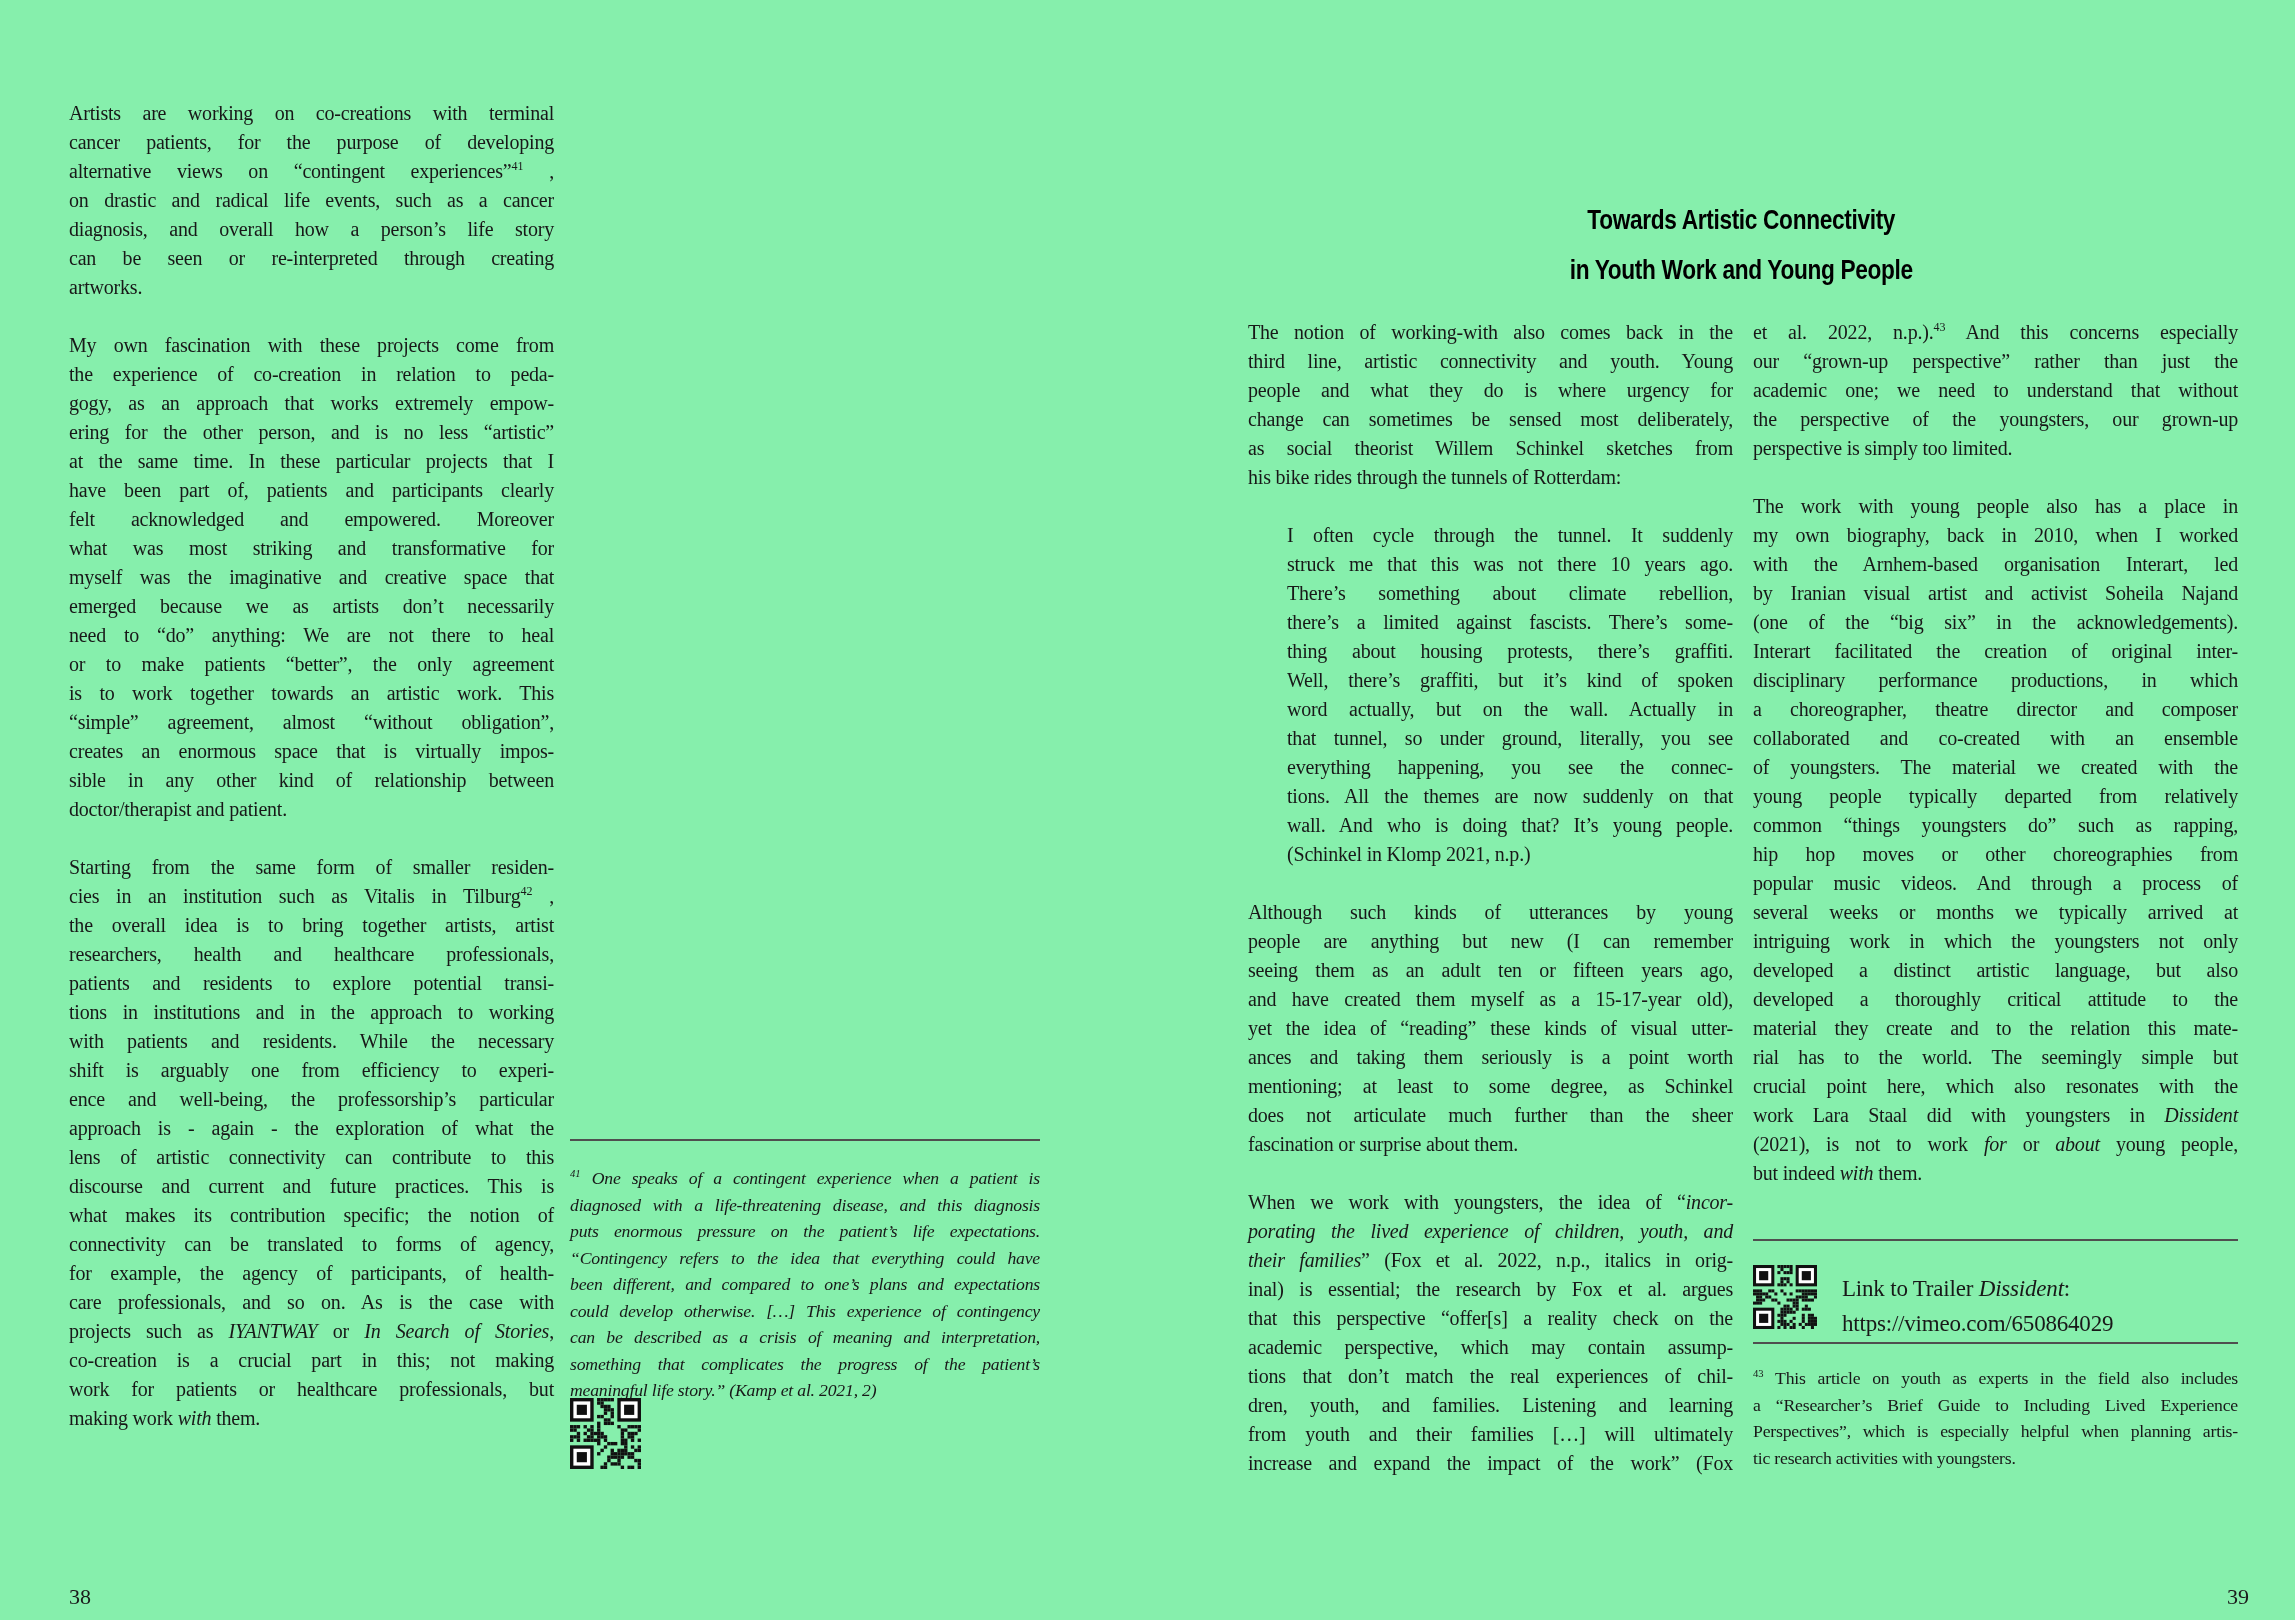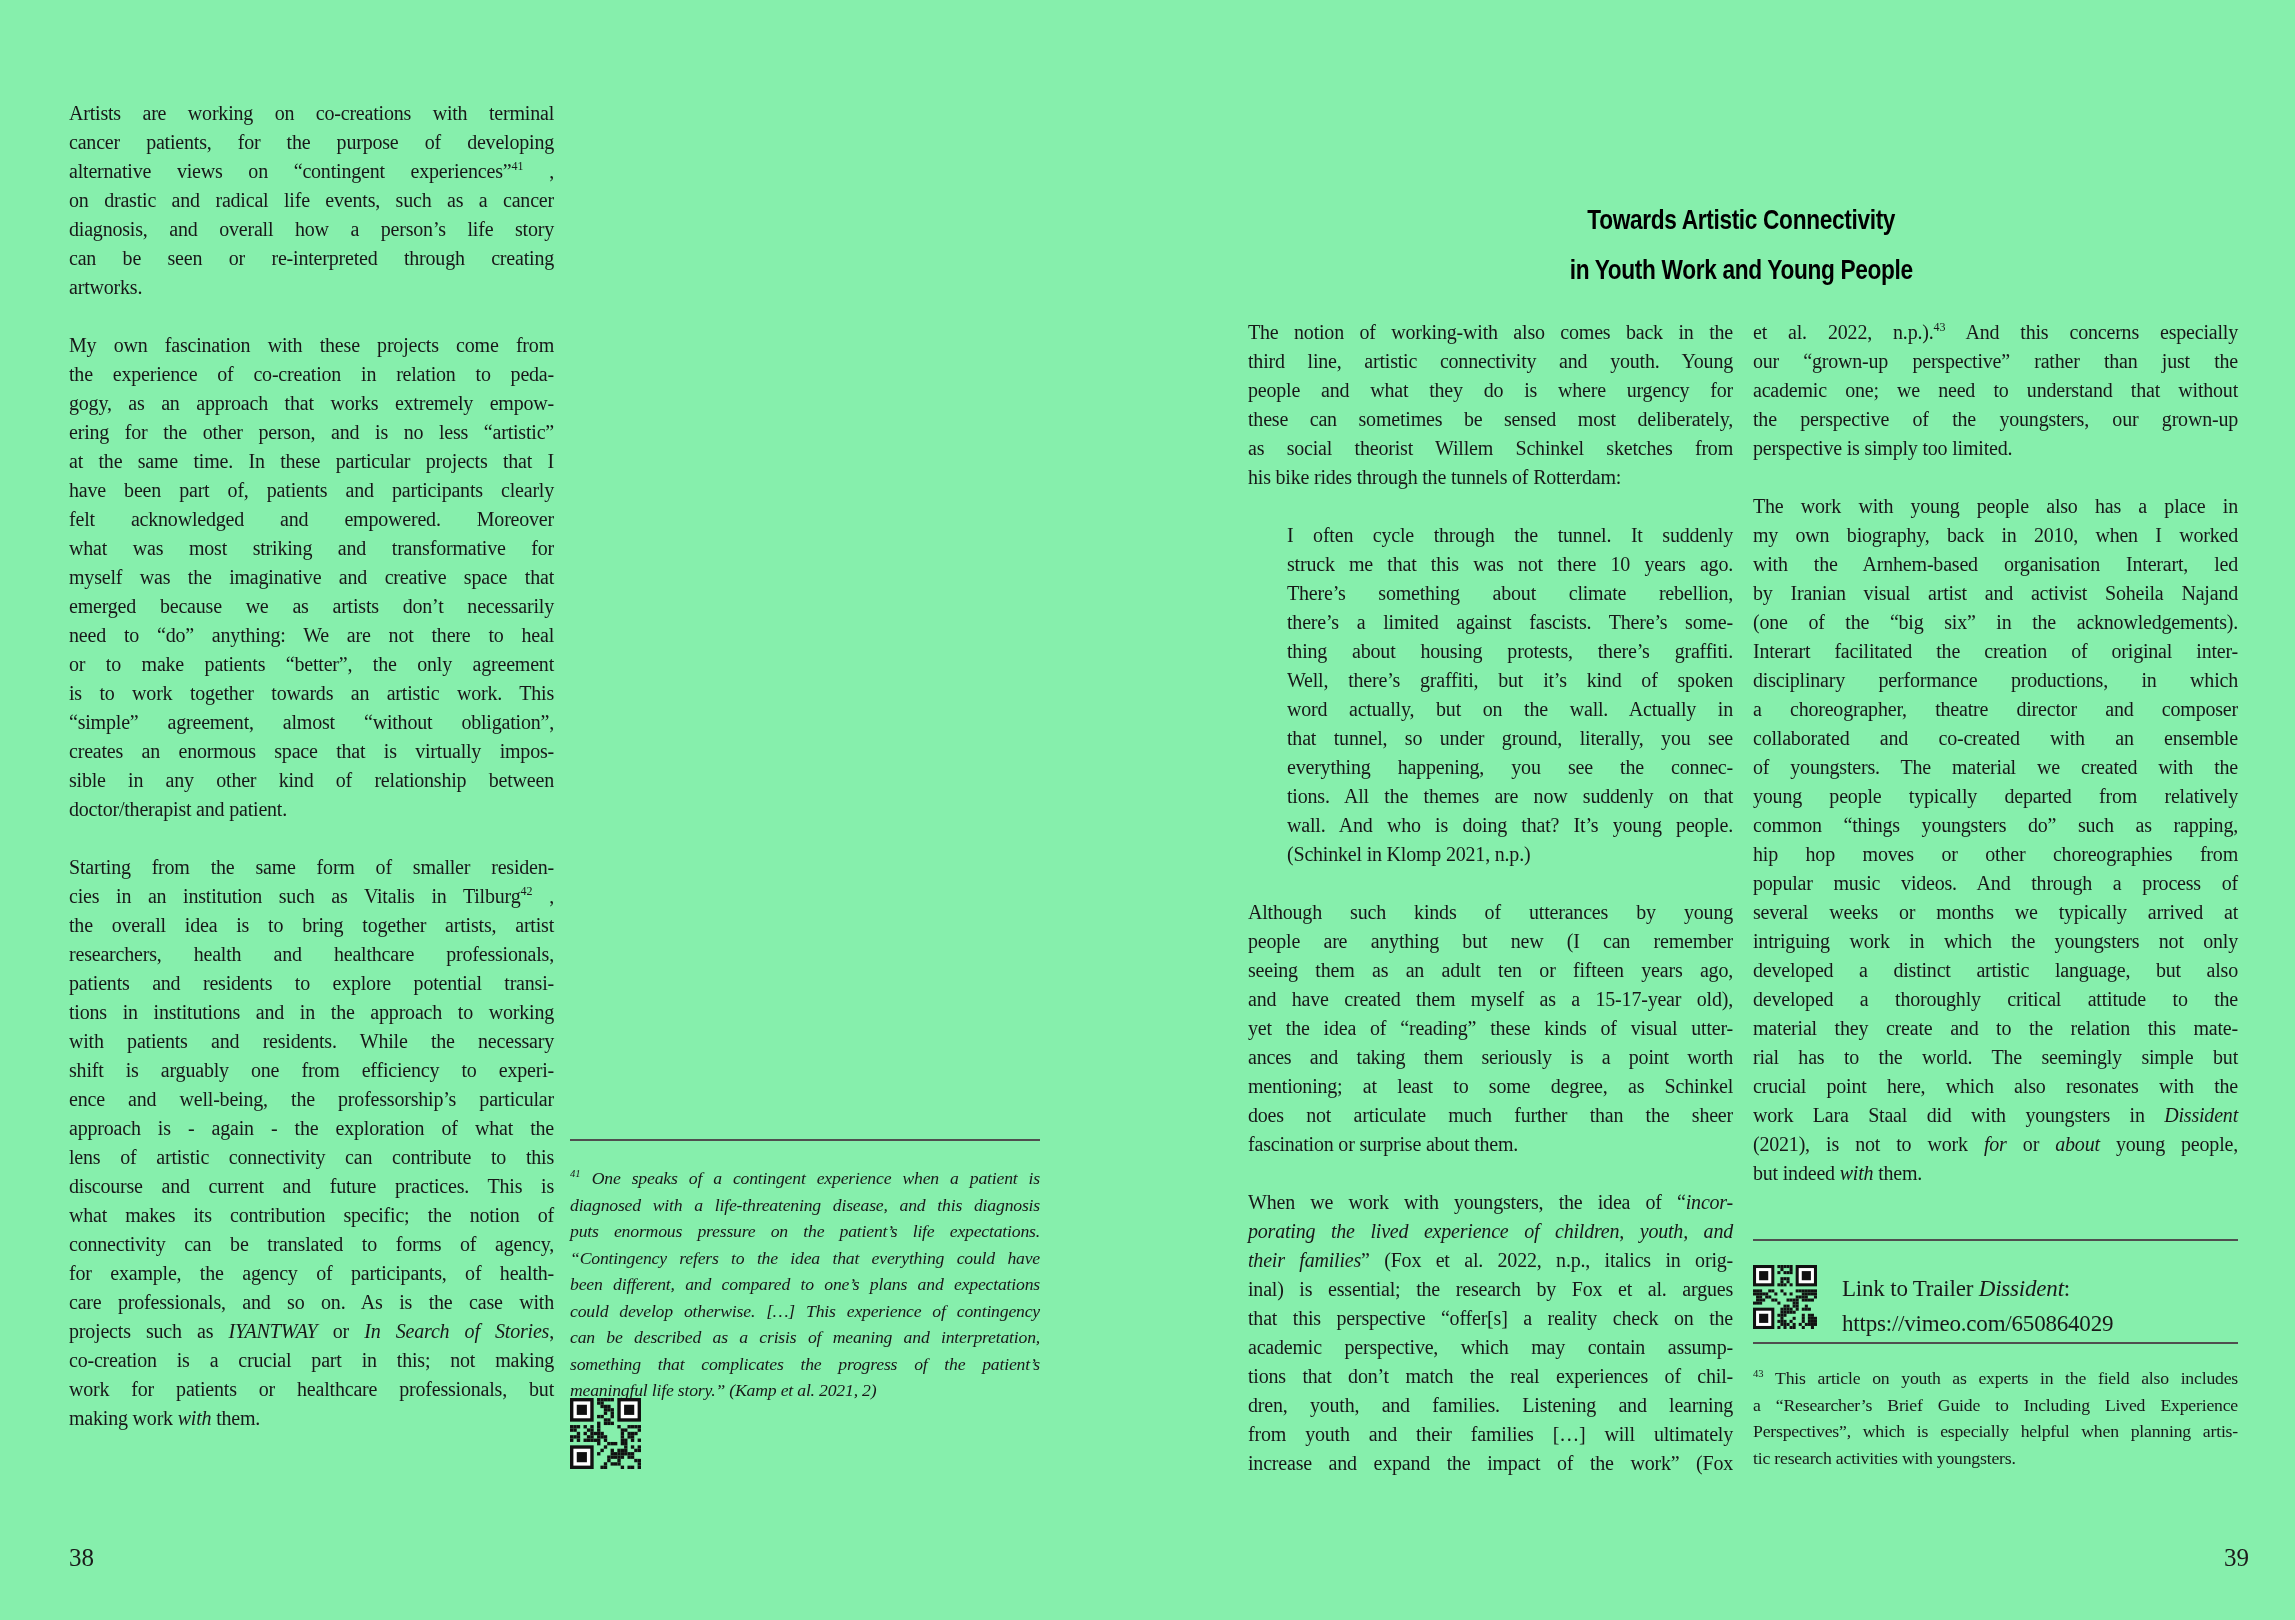--- a/index.html
+++ b/index.html
@@ -27,21 +27,21 @@
   .fn41{position:absolute; left:570px; top:1165px; width:470px; font-size:17.7px;}
   .fn41 .line{line-height:26.5px; min-height:26.5px;font-style:italic;}
   .fn42{position:absolute; left:570px; top:1398px; width:470px; display:flex; align-items:flex-start;}
   .qr{flex:0 0 auto;}
   .qr-left{width:71px; height:71px; margin-right:14.5px;}
   .fn42text{width:377px; font-size:17.7px;}
   .fn42text .line{line-height:27px; min-height:27px; text-align:left; text-align-last:left;}
   .fn42text .para{margin:0;}
   .fn42text .line:not(:first-child){padding-left:29px;}
 
-  .pagenum{position:absolute; font-size:25px; color:#1a1a1a;}
+  .pagenum{position:absolute; font-size:22px; color:#1a1a1a;margin-top:40px;}
   .pagenum-left{left:69px; top:1544px;}
   .pagenum-right{left:2169px; top:1544px; width:80px; text-align:right;}
 
   
   .title{
     position:absolute; left:1248px; top:195px; width:986px;
     text-align:center; font-family:"Liberation Sans","DejaVu Sans",sans-serif;
     font-weight:700; font-size:27px; color:#000; line-height:50px;
   }
   .tinner{display:inline-block; transform:scaleX(0.84); transform-origin:center; letter-spacing:-0.4px; white-space:nowrap;}
@@ -277,21 +277,21 @@
     <div class="title">
       <div><span class="tinner">Towards Artistic Connectivity</span></div>
       <div><span class="tinner">in Youth Work and Young People</span></div>
     </div>
 
     <div class="col1">
         <div class="para">
           <div class="line">The notion of working-with also comes back in the</div>
           <div class="line">third line, artistic connectivity and youth. Young</div>
           <div class="line">people and what they do is where urgency for</div>
-          <div class="line">these can sometimes be sensed most deliberately,</div>
+          <div class="line">change can sometimes be sensed most deliberately,</div>
           <div class="line">as social theorist Willem Schinkel sketches from</div>
           <div class="line nj">his bike rides through the tunnels of Rotterdam:</div>
         </div>
         <div class="para quote">
           <div class="line">I often cycle through the tunnel. It suddenly</div>
           <div class="line">struck me that this was not there 10 years ago.</div>
           <div class="line">There’s something about climate rebellion,</div>
           <div class="line">there’s a limited against fascists. There’s some-</div>
           <div class="line">thing about housing protests, there’s graffiti.</div>
           <div class="line">Well, there’s graffiti, but it’s kind of spoken</div>

